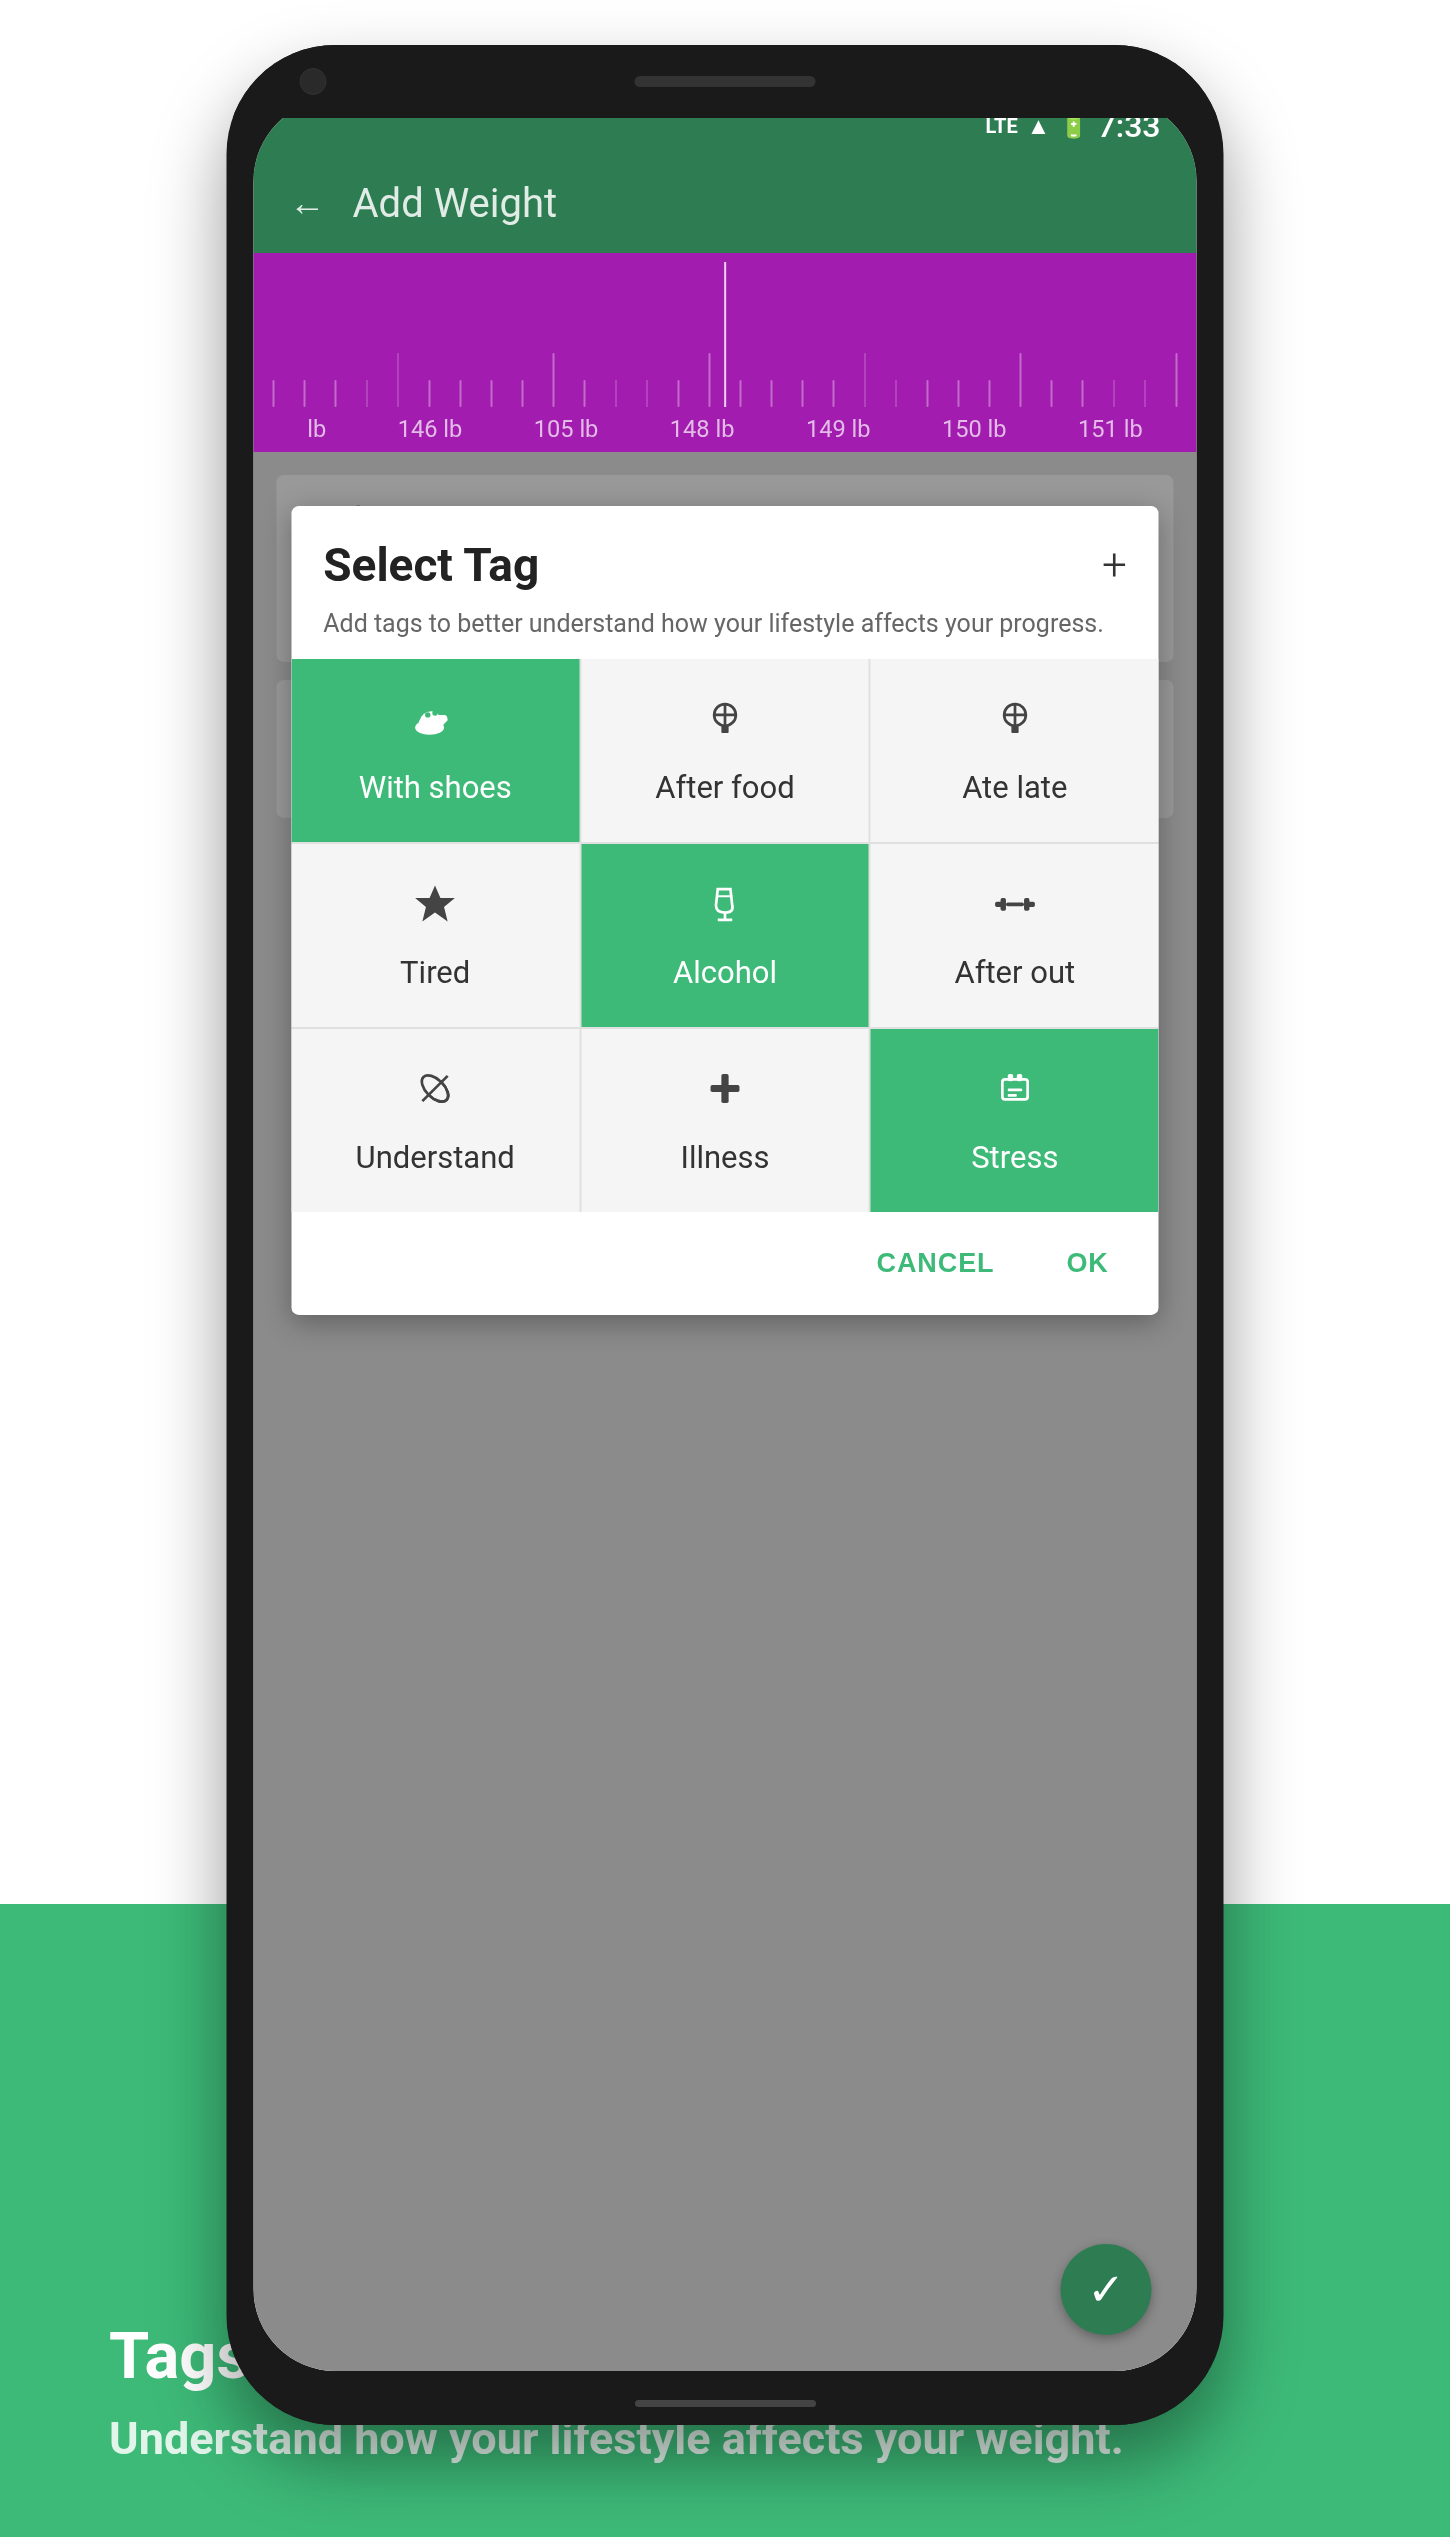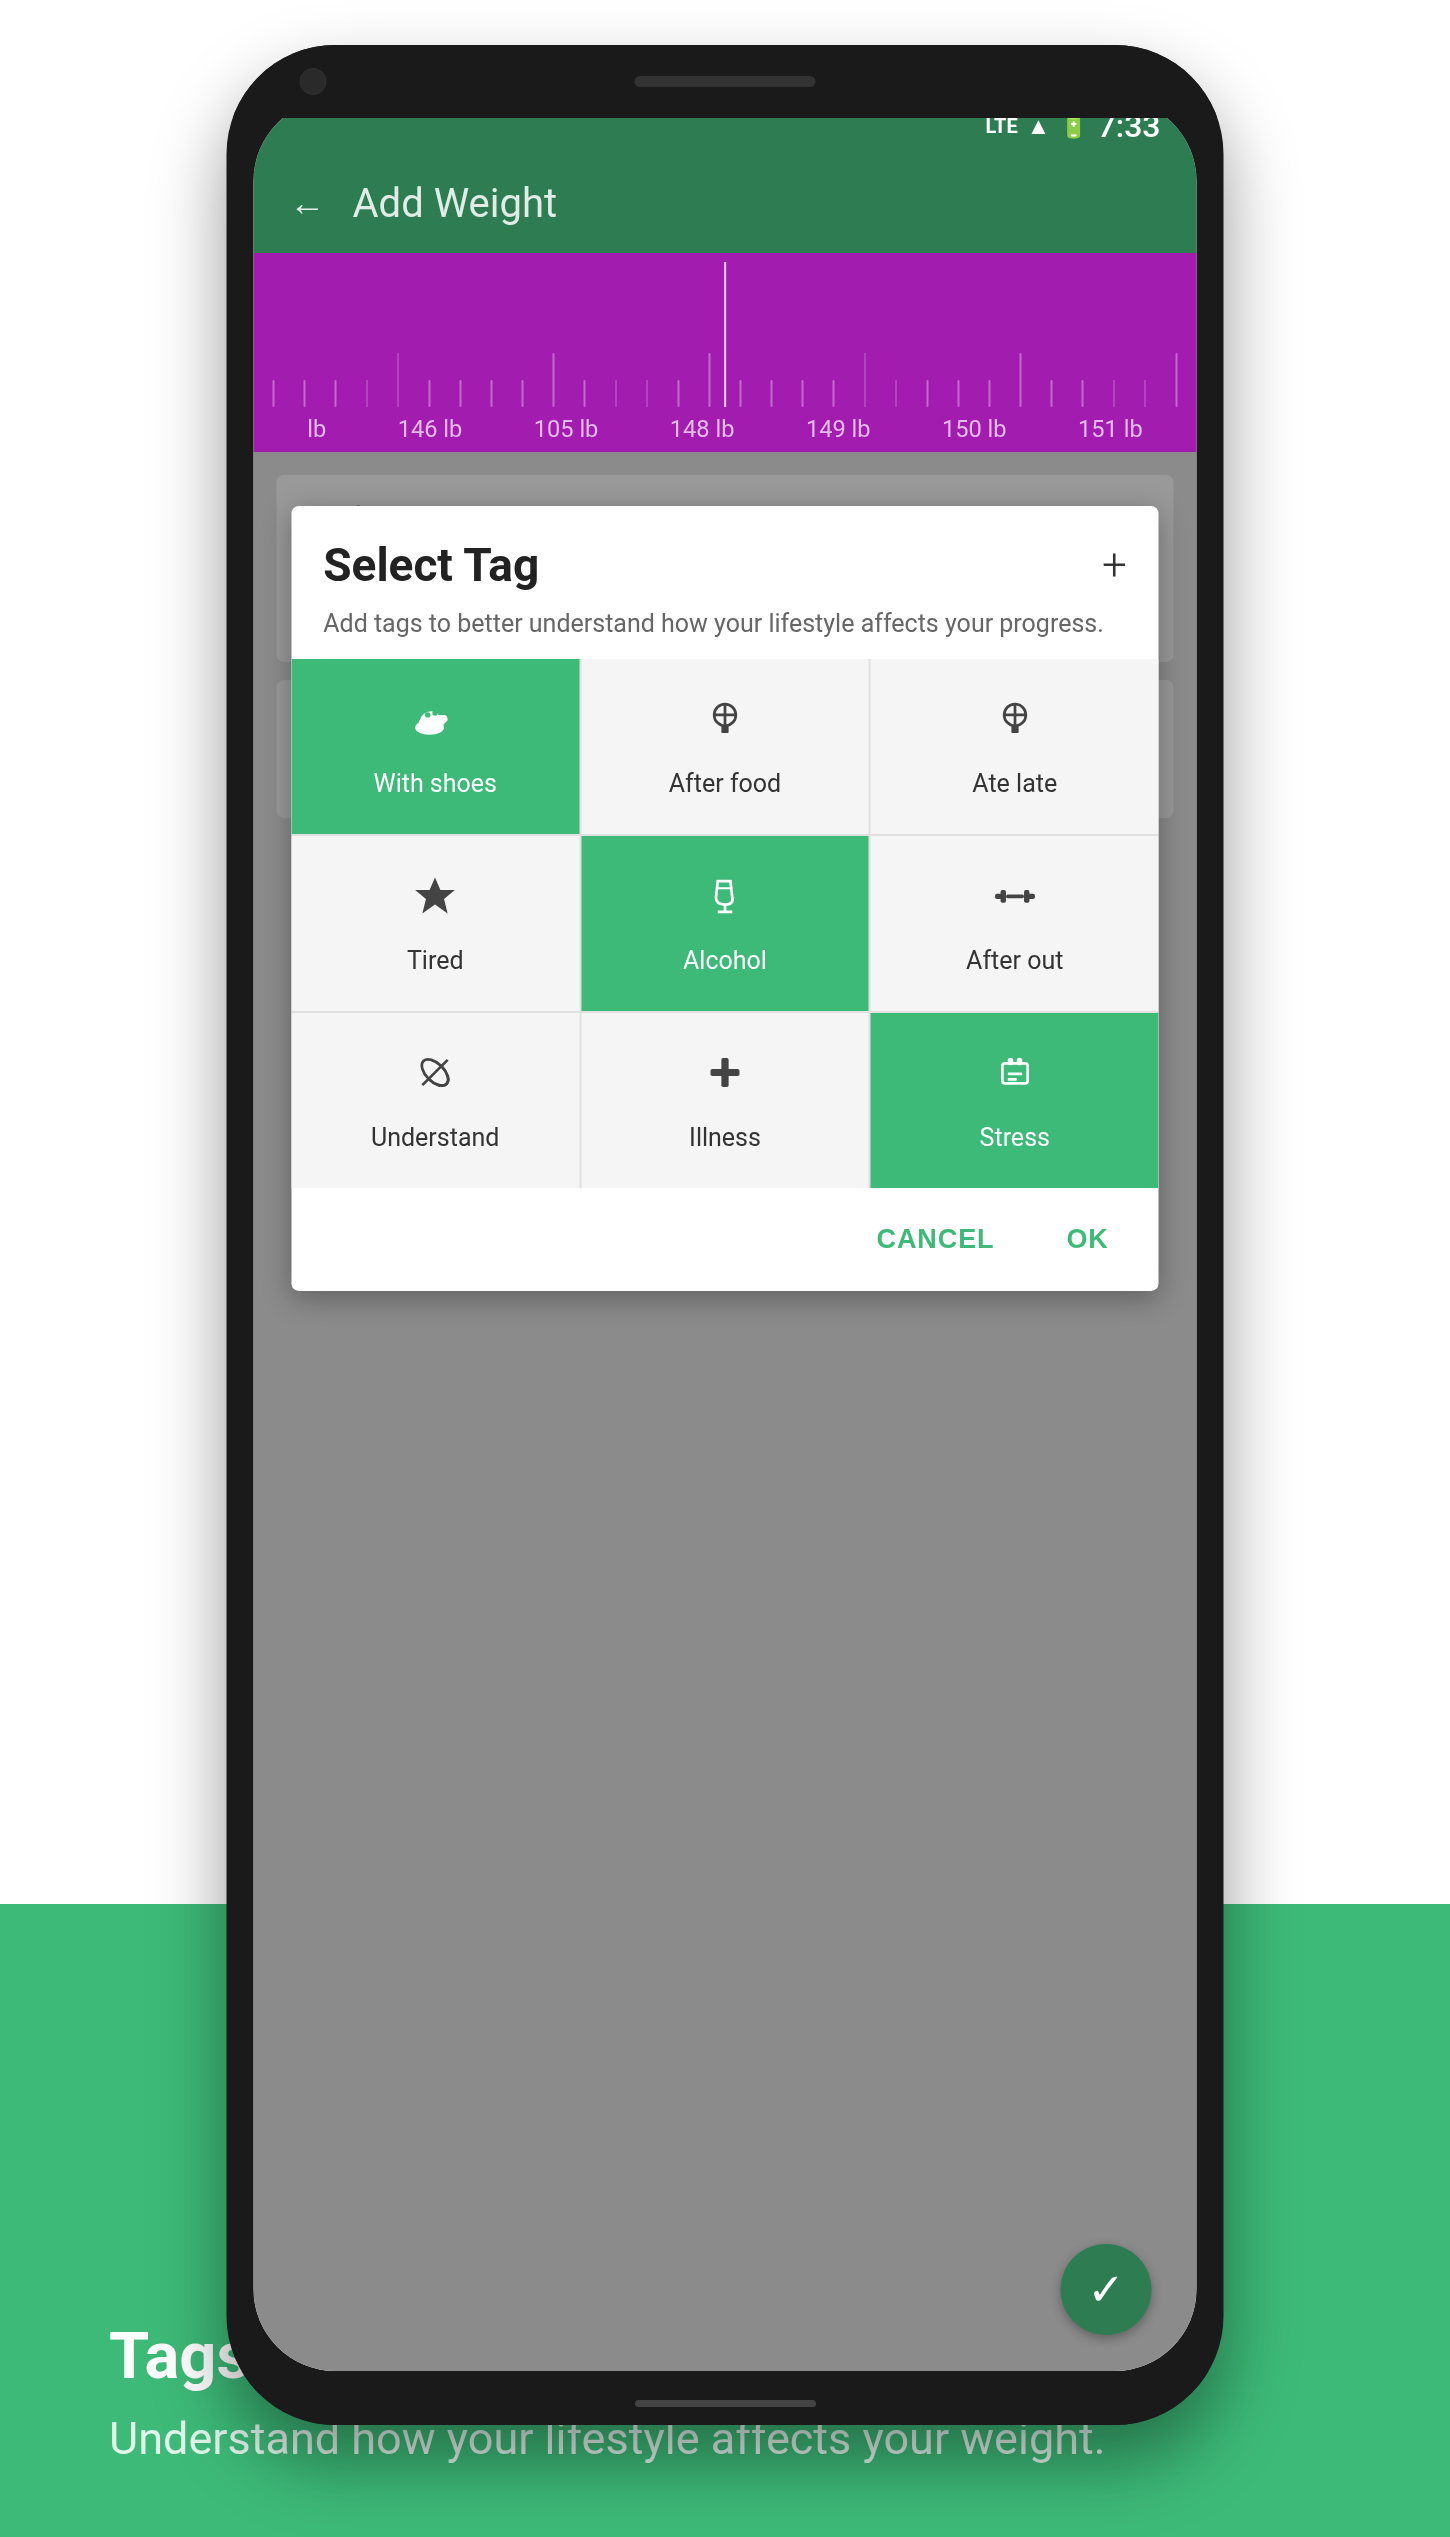--- a/index.html
+++ b/index.html
@@ -44,21 +44,21 @@
     .bottom-green-title {
       font-size: 65px;
       font-weight: 700;
       color: white;
       margin-bottom: 18px;
     }
 
     .bottom-green-subtitle {
       font-size: 45px;
       color: rgba(255,255,255,0.85);
-      font-weight: 400;
+      font-weight: 700;
     }
 
     
     .phone-container {
       position: absolute;
       top: 45px;
       left: 50%;
       transform: translateX(-50%);
       width: 997px;
       height: 2380px;
@@ -301,21 +301,21 @@
     .tag-icon {
       font-size: 47px;
       color: #444;
     }
 
     .tag-cell.selected .tag-icon {
       color: white;
     }
 
     .tag-label {
-      font-size: 25px;
+      font-size: 31px;
       color: #333;
       text-align: center;
     }
 
     .tag-cell.selected .tag-label {
       color: white;
     }
 
     
     .dialog-buttons {

